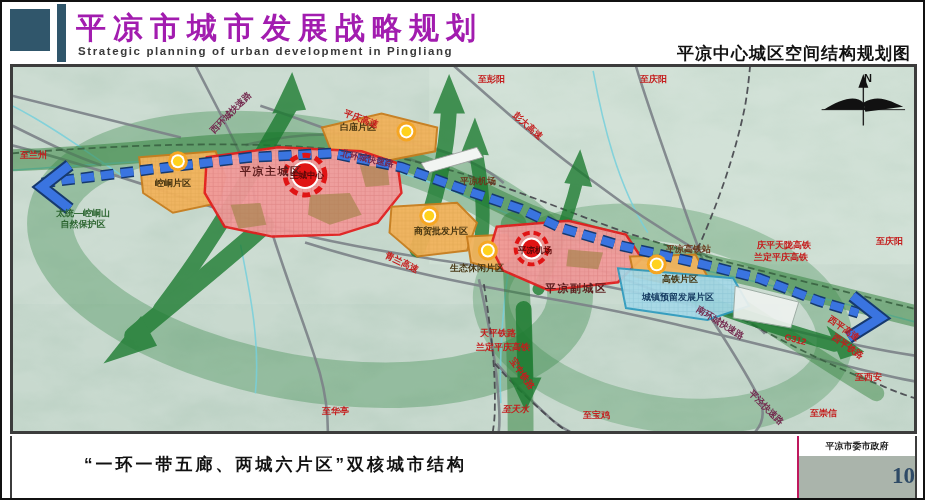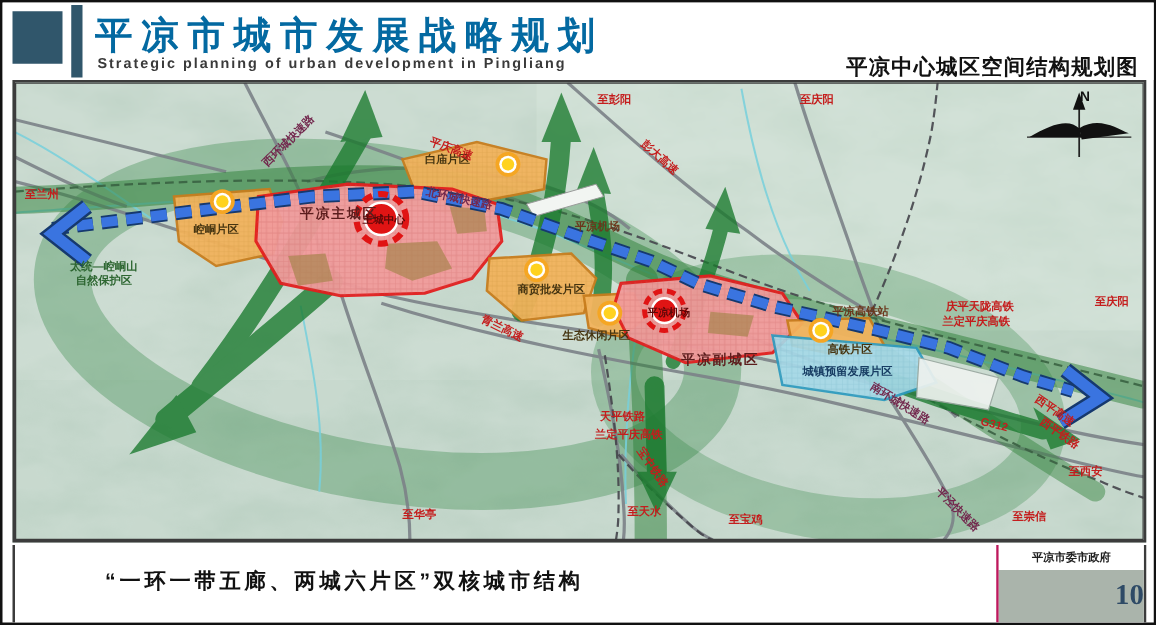--- a/index.html
+++ b/index.html
@@ -2,21 +2,21 @@
 <html><head>
 <meta charset="utf-8">
 <style>
   html,body{margin:0;padding:0;background:#e8e8e8;}
   .page{position:relative;width:925px;height:500px;background:#fff;box-sizing:border-box;
         border:2px solid #111;overflow:hidden;font-family:"Liberation Sans",sans-serif;}
   
   .header{position:absolute;left:0;top:0;width:100%;height:62px;background:#fff;}
   .hdr-sq{position:absolute;left:8px;top:7px;width:40px;height:42px;background:#30566b;}
   .hdr-bar{position:absolute;left:55px;top:2px;width:9px;height:58px;background:#30566b;}
-  .hdr-title{position:absolute;left:74px;top:6px;font-size:30px;font-weight:900;color:#0369a1;
+  .hdr-title{position:absolute;left:74px;top:6px;font-size:30px;font-weight:900;color:#a21caf;
              letter-spacing:7px;white-space:nowrap;}
   .hdr-sub{position:absolute;left:76px;top:43px;font-size:11.5px;font-weight:bold;color:#3a3a3a;
            letter-spacing:1.6px;white-space:nowrap;}
   .hdr-map-name{position:absolute;right:12px;top:40px;font-size:17px;font-weight:bold;color:#111;
                 letter-spacing:1px;}
   
   .map-wrap{position:absolute;left:8px;top:62px;width:907px;height:370px;box-sizing:border-box;
             border:2px solid #3c3c3c;background:#b9cfc1;}
   .map-wrap svg{display:block;width:100%;height:100%;}
   .labels{position:absolute;left:0;top:0;width:100%;height:100%;pointer-events:none;}
@@ -269,21 +269,21 @@
         <span class="mlabel red" style="left: 774px; top: 266px; transform: rotate(14deg);">G312</span>
         <span class="mlabel red" style="left: 820px; top: 248px; transform: rotate(35deg);">西平高速</span>
         <span class="mlabel red" style="left: 824px; top: 266px; transform: rotate(35deg);">西平铁路</span>
         <span class="mlabel red" style="left: 843px; top: 306px;">至西安</span>
         <span class="mlabel maroon" style="left: 742px; top: 322px; transform: rotate(45deg);">平泾快速路</span>
         <span class="mlabel red" style="left: 798px; top: 342px;">至崇信</span>
         <span class="mlabel red" style="left: 310px; top: 340px;">至华亭</span>
         <span class="mlabel red" style="left: 468px; top: 262px;">天平铁路</span>
         <span class="mlabel red" style="left: 464px; top: 276px;">兰定平庆高铁</span>
         <span class="mlabel red" style="left: 504px; top: 290px; transform: rotate(55deg);">宝中铁路</span>
-        <span class="mlabel red" style="left: 490px; top: 338px;">至天水</span>
+        <span class="mlabel red" style="left: 490px; top: 338px; font-style: italic;">至天水</span>
         <span class="mlabel red" style="left: 540px; top: 344px; margin-left: 31px;">至宝鸡</span>
         <span class="mlabel compass" style="left: 852px; top: 6px;">N</span>
       </div>
   </div>
 
   <div class="footer">
     <div class="caption">“一环一带五廊、两城六片区”双核城市结构</div>
     <div class="gov-box">
       <div class="gov-name">平凉市委市政府</div>
       <div class="page-num">10</div>

